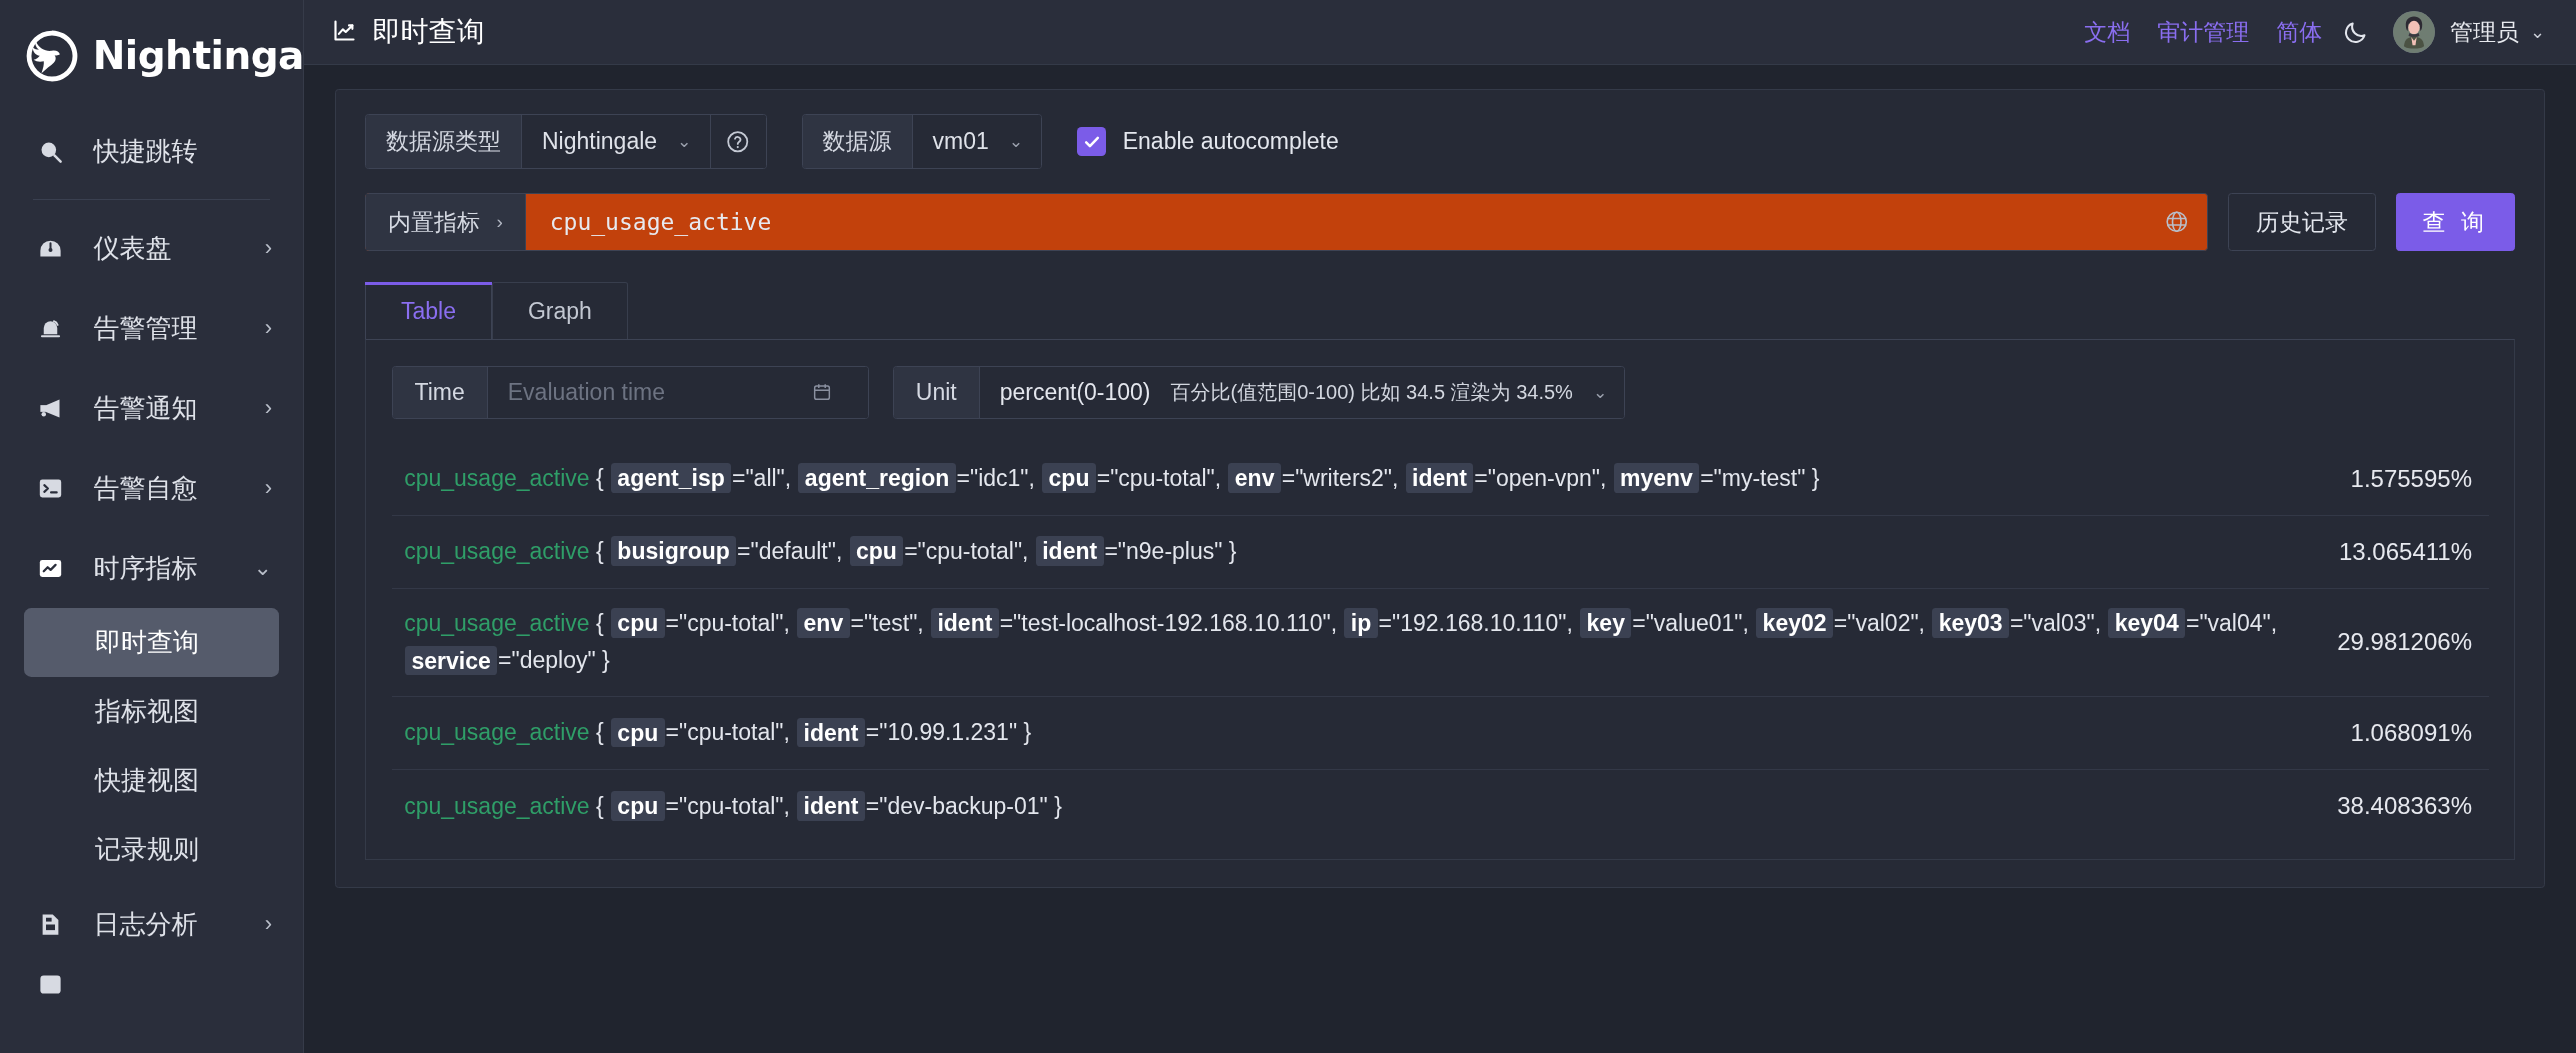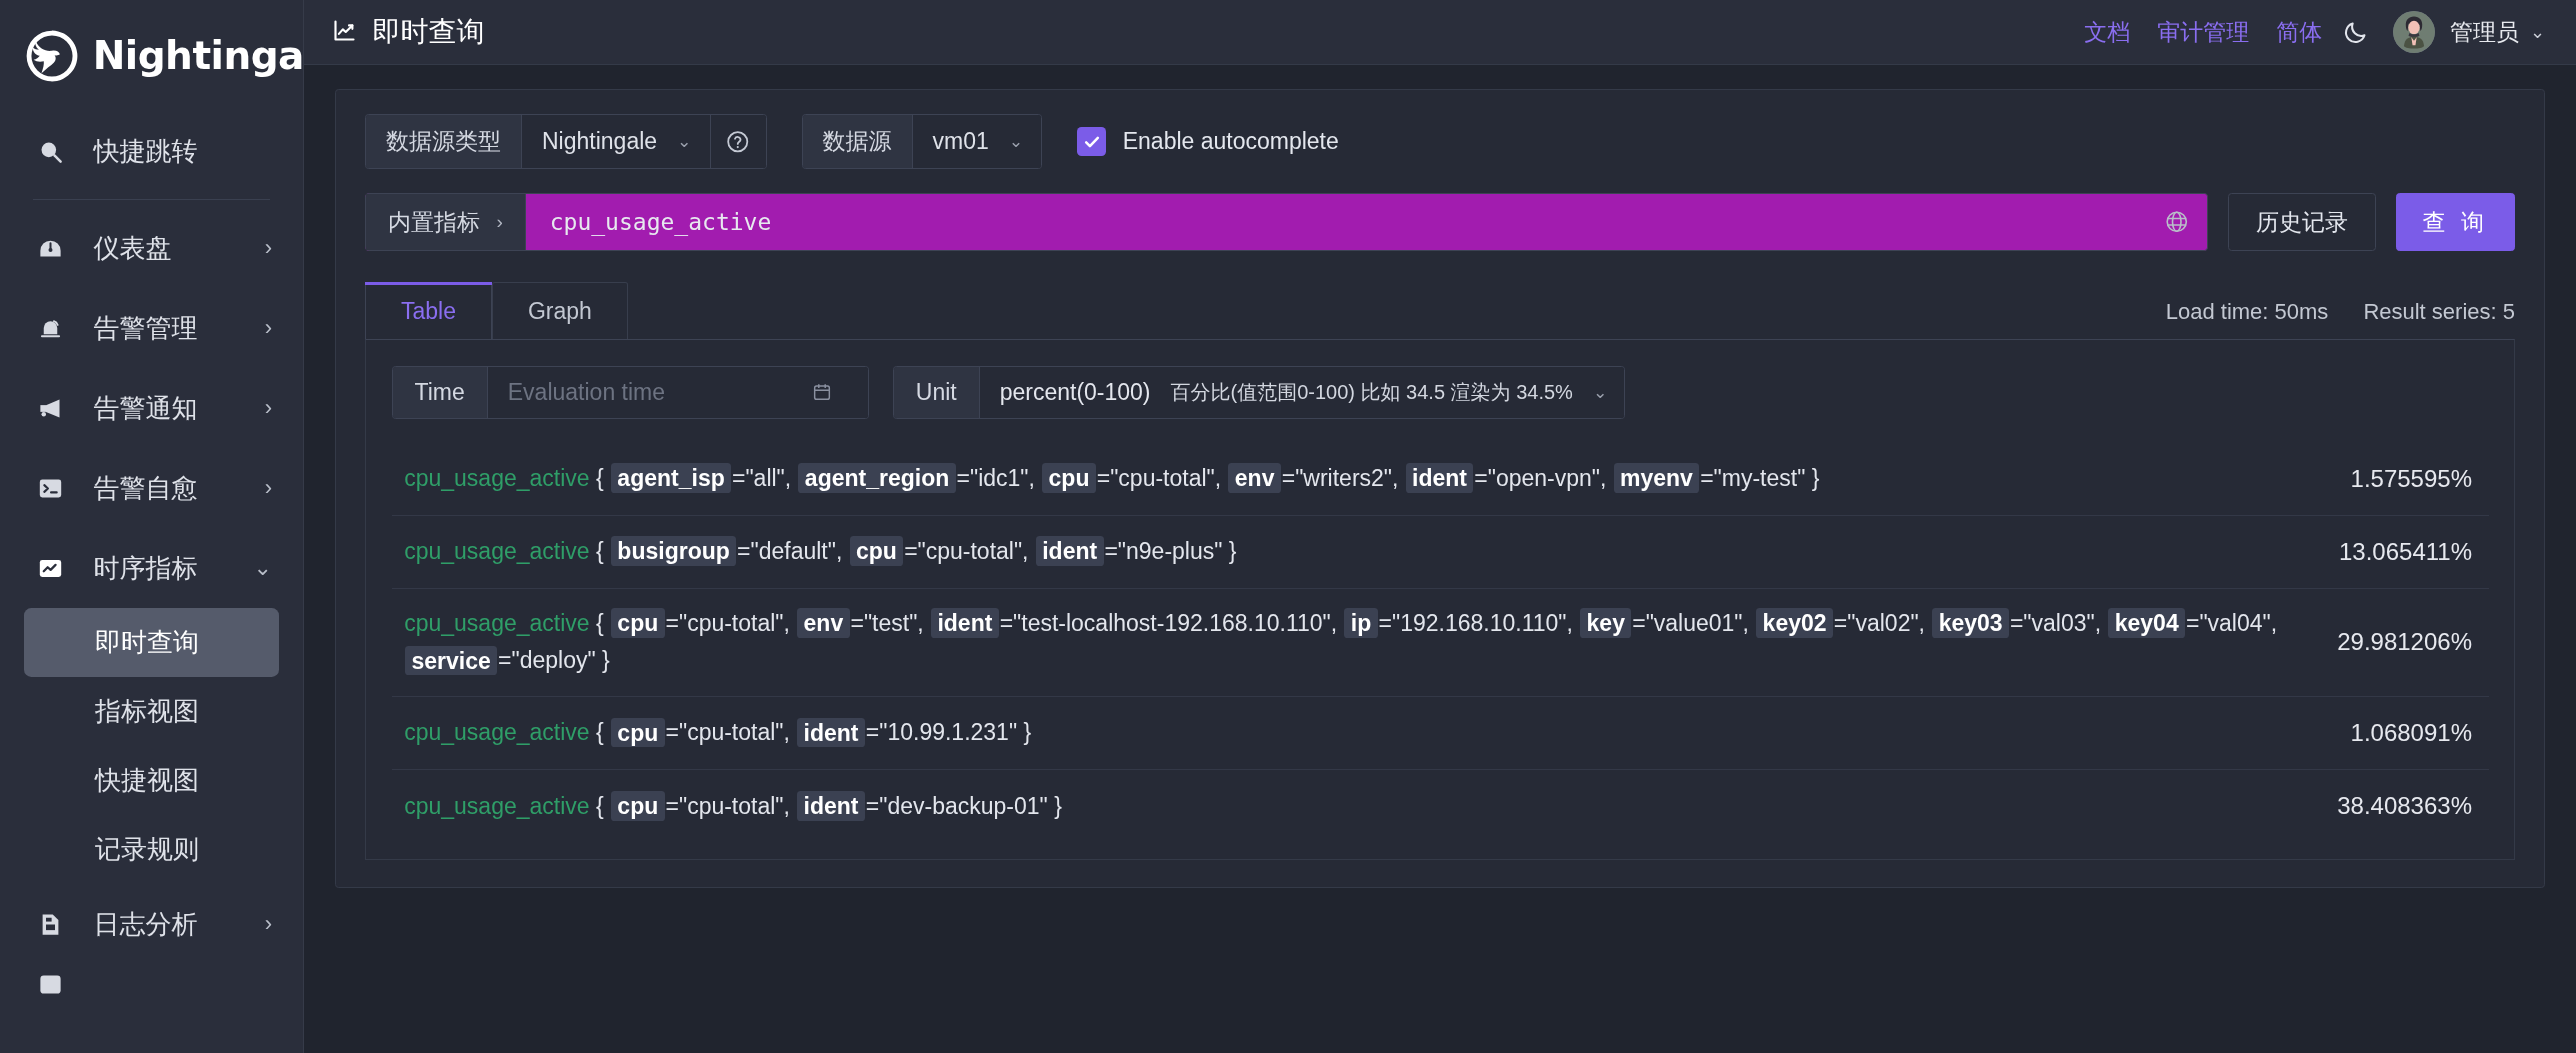--- a/index.html
+++ b/index.html
@@ -101,21 +101,21 @@
     width: 29px; height: 29px; border-radius: 4.5px; background: #7b5ce8;
     display: flex; align-items: center; justify-content: center; cursor: pointer;
   }
   .chk svg { display: block; }
   .chk-label { font-size: 23px; color: #e4e7ee; white-space: nowrap; }
 
   
   .q-row { display: flex; align-items: stretch; margin-top: 24px; gap: 20px; }
   .q-box {
     flex: 1 1 auto; display: flex; align-items: stretch;
-    border: 0.9px solid #3d4354; border-radius: 3.6px; background: #a21caf; min-width: 0;
+    border: 0.9px solid #3d4354; border-radius: 3.6px; background: #c2410c; min-width: 0;
   }
   .q-prefix {
     background: #2f3442; color: #d5d9e2; font-size: 23px;
     display: flex; align-items: center; gap: 16.4px; padding: 0 22px;
     border-right: 0.9px solid #3d4354; white-space: nowrap; cursor: pointer;
   }
   .q-prefix .chev { font-size: 19px; color: #b3b8c4; }
   .q-input {
     flex: 1 1 auto; display: flex; align-items: center;
     padding: 0 24px; font-family: "DejaVu Sans Mono", monospace;
@@ -413,24 +413,20 @@
             </div>
           </div>
           <div class="q-btn">历史记录</div>
           <div class="q-btn primary">查 询</div>
         </div>
 
         <div class="tabs">
           <div class="tab active">Table</div>
           <div class="tab">Graph</div>
           <div class="tabs-spacer"></div>
-          <div class="tab-meta">
-            <span>Load time: 50ms</span>
-            <span>Result series: 5</span>
-          </div>
         </div>
 
         <div class="result-box">
           <div class="unit-row">
             <div class="unit-grp">
               <div class="unit-label">Time</div>
               <div class="unit-field" style="width:380px;">
                 <span class="unit-ph">Evaluation time</span>
                 <span style="flex:1 1 auto"></span>
                 <span class="unit-cal">

